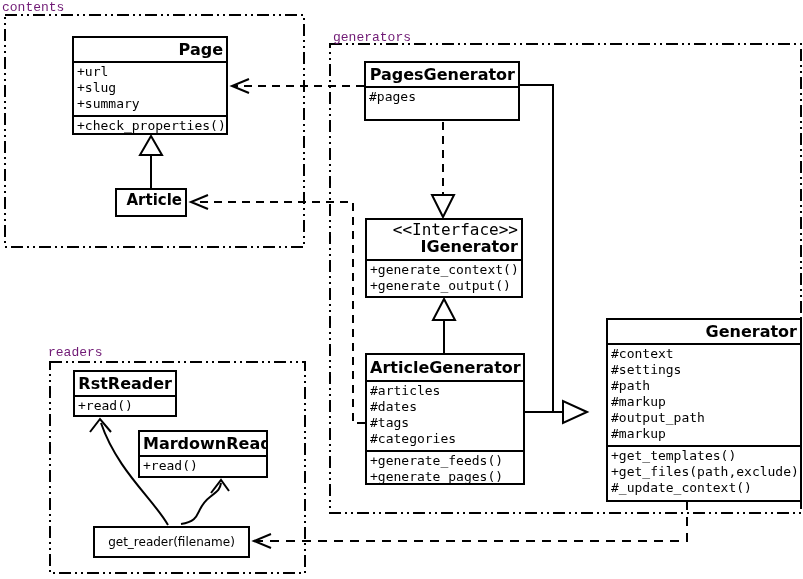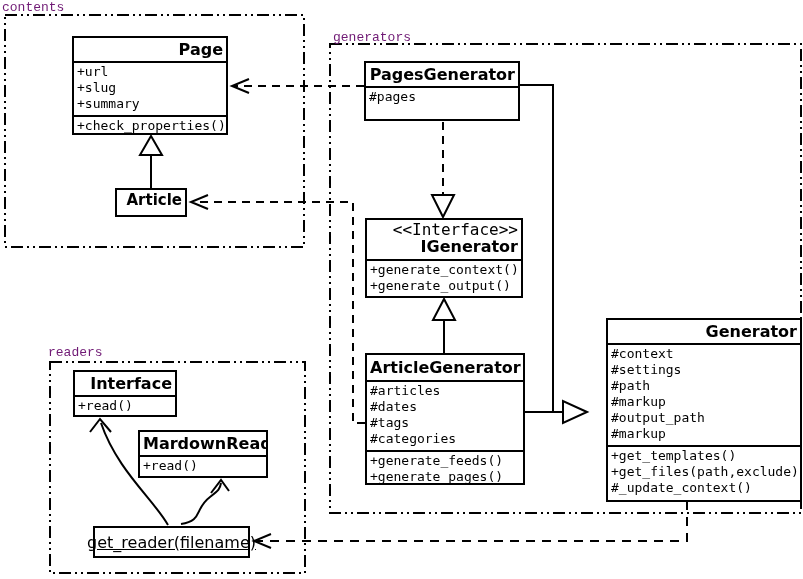--- a/index.html
+++ b/index.html
@@ -27,21 +27,21 @@
     font-size:16px; line-height:14px;
   }
   .cls-sec {
     flex:0 0 auto; font-family:"DejaVu Sans Mono", monospace; font-size:13px;
     line-height:16px; padding:1px 3px; white-space:nowrap;
   }
   .cls-sec.sep { border-top:2px solid #000; }
   .plainbox {
     position:absolute; z-index:1; background:#fff; border:2px solid #000;
     box-sizing:border-box; display:flex; align-items:center; justify-content:center;
-    font-size:16px; white-space:nowrap;text-decoration:underline;
+    font-size:12px; white-space:nowrap;
   }
 </style>
 </head>
 <body>
 
 <div class="canvas">
 
   <svg class="wires" width="803" height="579" viewBox="0 0 803 579">
 
     <rect x="5" y="15" width="299" height="232" fill="none" stroke="#000" stroke-width="2" stroke-dasharray="12 4 2 4 2 4"></rect>
@@ -140,21 +140,21 @@
       <div>#markup</div>
     </div>
     <div class="cls-sec sep">
       <div>+get_templates()</div>
       <div>+get_files(path,exclude)</div>
       <div>#_update_context()</div>
     </div>
   </div>
 
   <div class="cls" style="left:73px; top:370px; width:104px; height:47px;">
-    <div class="cls-title">Interface</div>
+    <div class="cls-title">RstReader</div>
     <div class="cls-sec">
       <div>+read()</div>
     </div>
   </div>
 
   <div class="cls" style="left:138px; top:430px; width:130px; height:48px;">
     <div class="cls-title">MardownReader</div>
     <div class="cls-sec">
       <div>+read()</div>
     </div>

